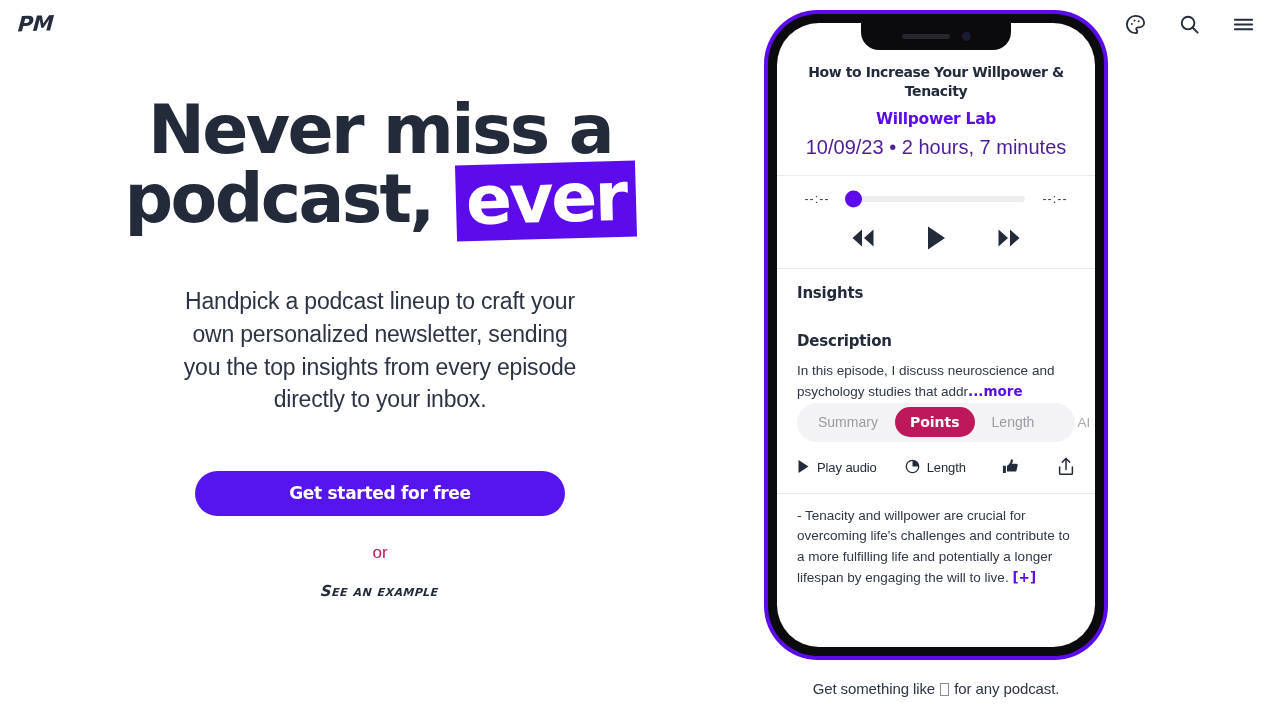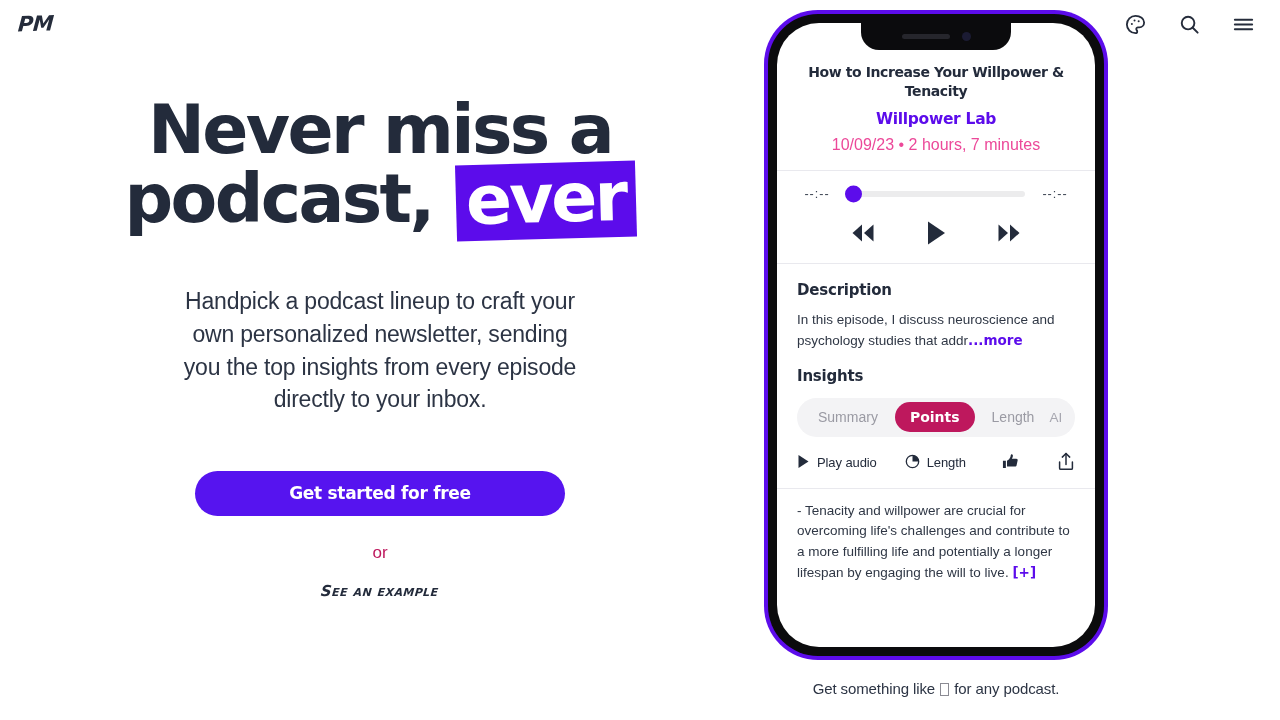--- a/index.html
+++ b/index.html
@@ -210,22 +210,22 @@
     font-family: "DejaVu Sans", sans-serif;
     font-weight: 700;
     font-size: 15.5px;
     color: #5c0ceb;
     letter-spacing: -0.3px;
     cursor: pointer;
   }
   .ep-meta {
     margin-top: 8px;
     text-align: center;
-    font-size: 16px;
-    color: #ec4899;
+    font-size: 20px;
+    color: #4c1d95;
   }
 
   .divider {
     height: 1px;
     background: #e9e9ee;
     margin-top: 16px;
   }
 
   
   .player {
@@ -301,20 +301,21 @@
 
   .tabs-row {
     margin: 0 20px;
     height: 39px;
     border-radius: 20px;
     background: #f3f3f5;
     display: flex;
     align-items: center;
     justify-content: space-between;
     padding: 0 14px 0 6px;
+    gap: 28px;
   }
   .tabs-left {
     display: flex;
     align-items: center;
     gap: 2px;
   }
   .tab {
     padding: 7px 15px;
     border-radius: 16px;
     font-size: 14px;
@@ -477,29 +478,29 @@
                 <svg width="30" height="24" viewBox="0 0 30 24" fill="currentColor">
                   <path d="M4.5 3.5v17L14 12z"></path>
                   <path d="M16 3.5v17L25.5 12z"></path>
                 </svg>
               </button>
             </div>
           </div>
 
           <div class="divider" style="margin-top:2px;"></div>
 
+          <div class="sec" style="padding-top:15px; padding-bottom:13px;">
+            <div class="sec-title">Insights</div>
+          </div>
+
           <div class="sec" style="padding-top:17px;">
             <div class="sec-title">Description</div>
             <div class="desc-body">
               <span>In this episode, I discuss neuroscience and psychology studies that addr</span><span class="more-link">...more</span>
             </div>
-          </div>
-
-          <div class="sec" style="padding-top:15px; padding-bottom:13px;">
-            <div class="sec-title">Insights</div>
           </div>
 
           <div class="tabs-row">
             <div class="tabs-left">
               <div class="tab">Summary</div>
               <div class="tab active">Points</div>
               <div class="tab">Length</div>
             </div>
             <div class="tab-ai">AI</div>
           </div>

